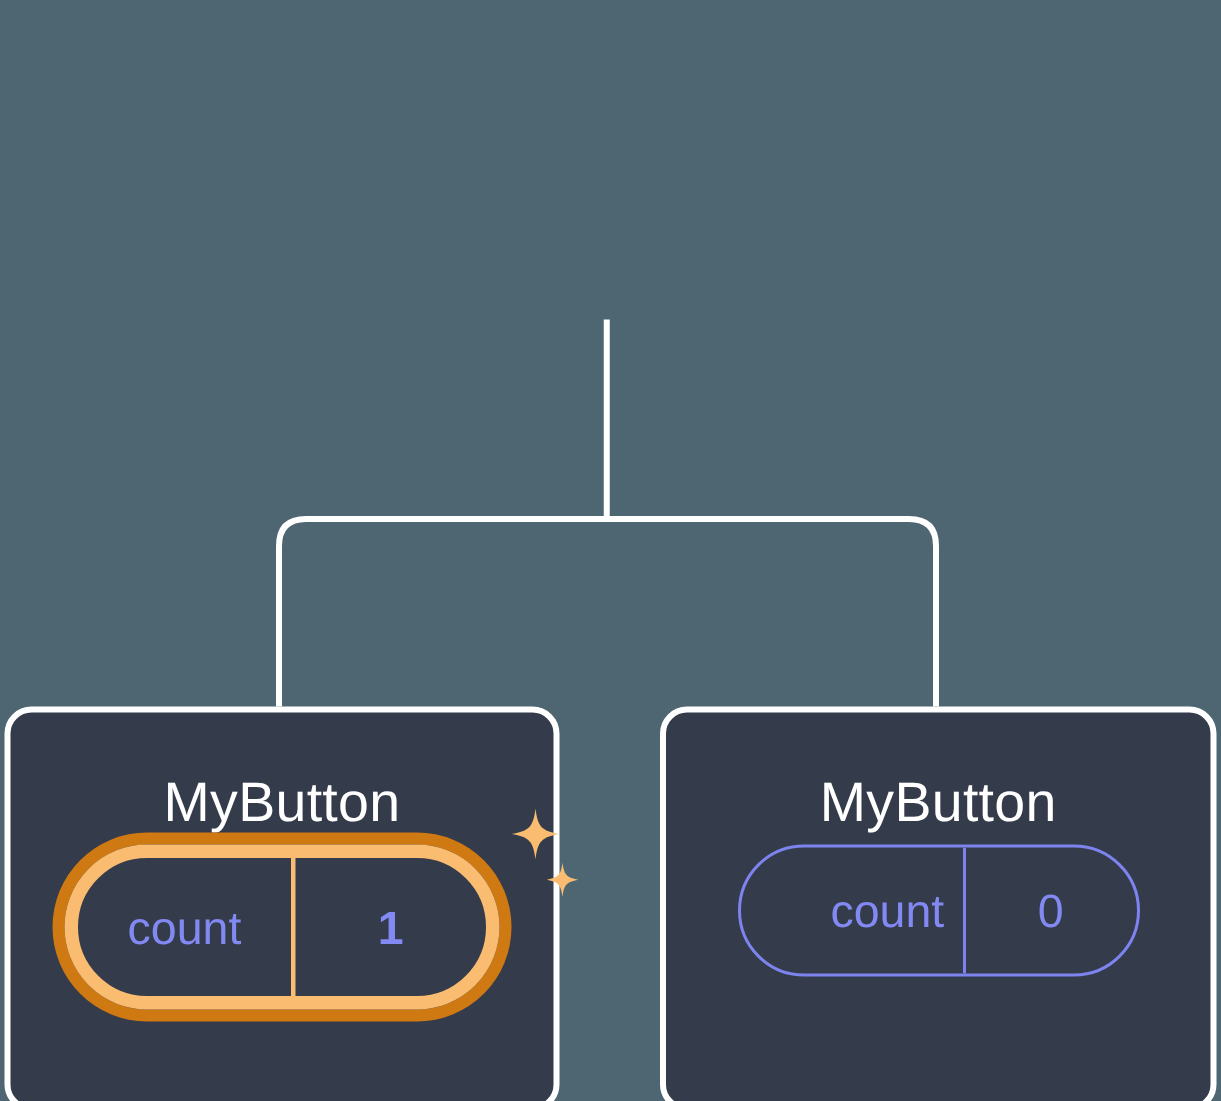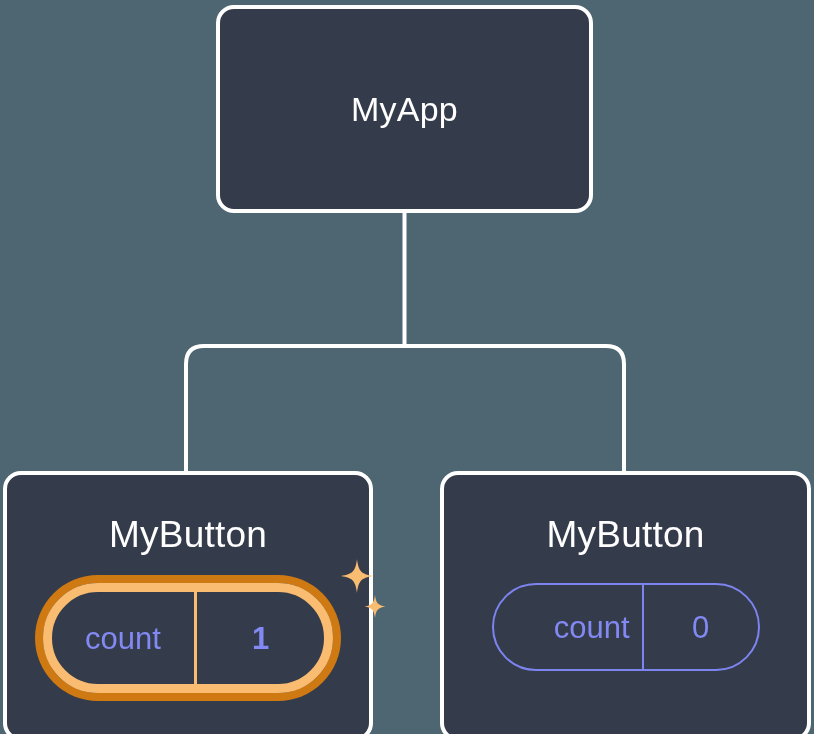--- a/index.html
+++ b/index.html
@@ -81,21 +81,21 @@
     white-space: nowrap;
   }
 
   .node-root .node-title {
     font-size: 34px;
   }
 
   
   .pill-wrap {
     position: relative;
-    margin-top: 30px;
+    margin-top: 10px;
     display: flex;
     align-items: center;
     justify-content: center;
   }
 
   .pill {
     box-sizing: border-box;
     display: flex;
     align-items: stretch;
     border-radius: 999px;
@@ -174,23 +174,20 @@
 
 <div id="stage">
 
   <svg id="connectors" viewBox="0 0 814 734" width="814" height="734" aria-hidden="true">
 
     <path d="M 404.5 213 L 404.5 346" fill="none" stroke="#ffffff" stroke-width="4"></path>
 
     <path d="M 186 471 L 186 364 Q 186 346 204 346 L 606 346 Q 624 346 624 364 L 624 471" fill="none" stroke="#ffffff" stroke-width="4" stroke-linecap="butt"></path>
   </svg>
 
-  <div class="node node-root">
-    <div class="node-title">MyApp</div>
-  </div>
 
   <div class="node node-child node-child-left">
     <div class="node-title">MyButton</div>
 
     <div class="pill-wrap">
       <div class="pill pill-hl">
         <div class="pill-cell pill-key">count</div>
         <div class="pill-cell pill-val">1</div>
       </div>
 

